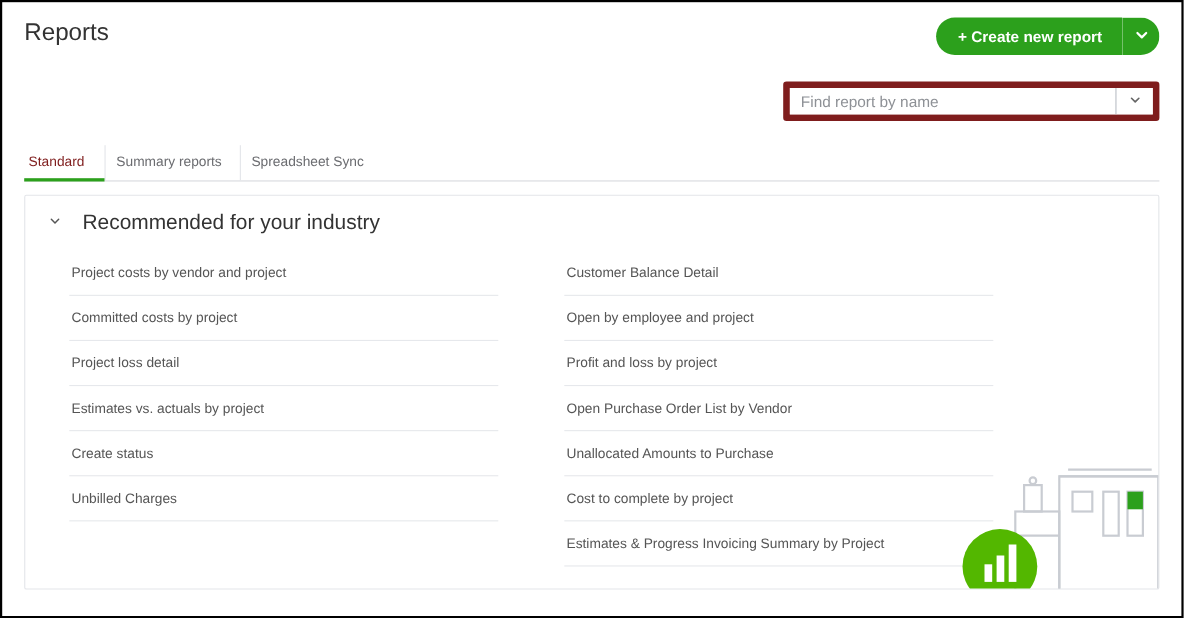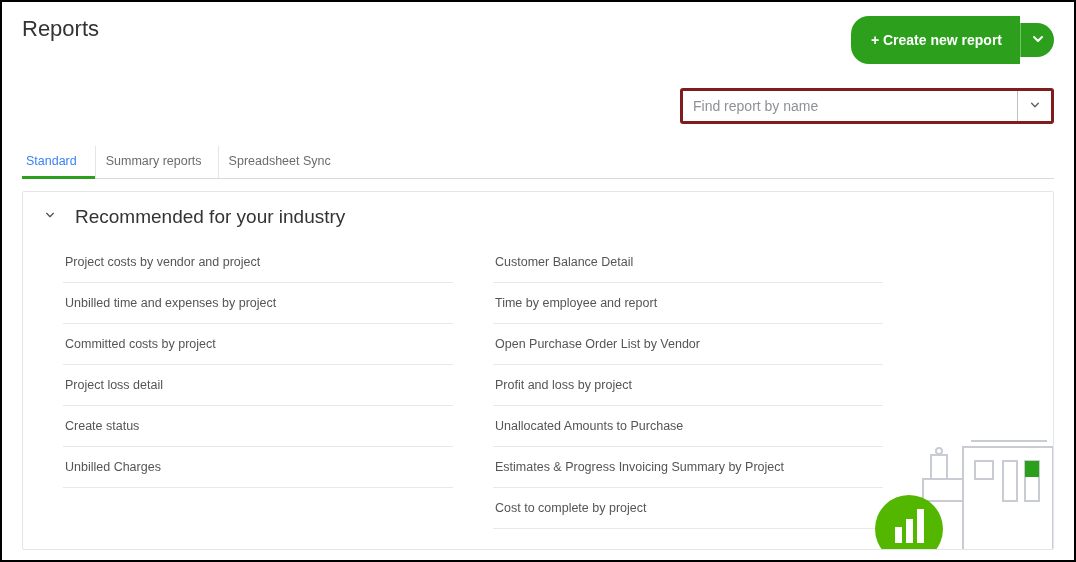--- a/index.html
+++ b/index.html
@@ -35,21 +35,21 @@
   }
   .create-btn {
     background: #2ca01c;
     color: #fff;
     border: none;
     border-radius: 18px 0 0 18px;
     padding: 8px 18px 8px 20px;
     font-size: 14px;
     font-weight: 600;
     cursor: pointer;
-    height: 48px;
+    height: 34px;
   }
   .create-chevron {
     background: #2ca01c;
     color: #fff;
     border: none;
     border-left: 1px solid rgba(255,255,255,0.35);
     border-radius: 0 18px 18px 0;
     width: 34px;
     height: 34px;
     display: flex;
@@ -58,23 +58,23 @@
     cursor: pointer;
     font-size: 14px;
   }
   .search-row {
     display: flex;
     justify-content: flex-end;
     margin-top: 24px;
   }
   .search-wrap {
     display: flex;
-    width: 374px;
+    width: 342px;
     height: 36px;
-    border: 3px solid #7f1d1d;
+    border: 6px solid #7f1d1d;
     border-radius: 3px;
     overflow: hidden;
   }
   .search-input {
     flex: 1;
     border: none;
     outline: none;
     padding: 6px 10px;
     font-size: 14px;
     color: #555;
@@ -100,21 +100,21 @@
     padding: 8px 16px 10px 10px;
     font-size: 12.5px;
     color: #6b6c70;
     cursor: pointer;
     border-right: 1px solid #e3e5e9;
     position: relative;
   }
   .tab:first-child { padding-left: 4px; padding-right: 18px; }
   .tab:last-child { border-right: none; }
   .tab.active {
-    color: #3b82f6;
+    color: #7f1d1d;
   }
   .tab.active::after {
     content: "";
     position: absolute;
     left: 0; right: 0; bottom: -1px;
     height: 3px;
     background: #2ca01c;
   }
   .panel {
     border: 1px solid #e3e5e9;
@@ -136,21 +136,21 @@
     cursor: pointer;
     transform: translateY(-1px);
   }
   .section-title {
     font-size: 19px;
     font-weight: 500;
     color: #333;
   }
   .columns {
     display: flex;
-    gap: 40px;
+    gap: 60px;
     padding-left: 18px;
   }
   .col {
     width: 390px;
   }
   .item {
     font-size: 12.5px;
     color: #555;
     padding: 13px 2px;
     border-bottom: 1px solid #e6e8ec;
@@ -212,34 +212,34 @@
         <svg width="10" height="10" viewBox="0 0 12 12">
             <path d="M2 4 L6 8 L10 4" stroke="#555" stroke-width="1.6" fill="none" stroke-linecap="round" stroke-linejoin="round"></path>
           </svg>
       </span>
       <div class="section-title">Recommended for your industry</div>
     </div>
 
     <div class="columns">
       <div class="col">
         <div class="item">Project costs by vendor and project</div>
-        <div class="item">Unbilled time and expenses by project</div>
         <div class="item">Committed costs by project</div>
         <div class="item">Project loss detail</div>
+        <div class="item">Estimates vs. actuals by project</div>
         <div class="item">Create status</div>
         <div class="item">Unbilled Charges</div>
       </div>
       <div class="col">
         <div class="item">Customer Balance Detail</div>
-        <div class="item">Time by employee and report</div>
+        <div class="item">Open by employee and project</div>
+        <div class="item">Profit and loss by project</div>
         <div class="item">Open Purchase Order List by Vendor</div>
-        <div class="item">Profit and loss by project</div>
         <div class="item">Unallocated Amounts to Purchase</div>
+        <div class="item">Cost to complete by project</div>
         <div class="item">Estimates &amp; Progress Invoicing Summary by Project</div>
-        <div class="item">Cost to complete by project</div>
       </div>
     </div>
 
     <div class="illus">
       <svg width="210" height="150" viewBox="0 0 210 150">
 
         <g stroke="#c9ccd2" stroke-width="2" fill="none">
           <rect x="110" y="38" width="90" height="108"></rect>
           <rect x="150" y="52" width="14" height="40"></rect>
           <rect x="172" y="52" width="14" height="40"></rect>

